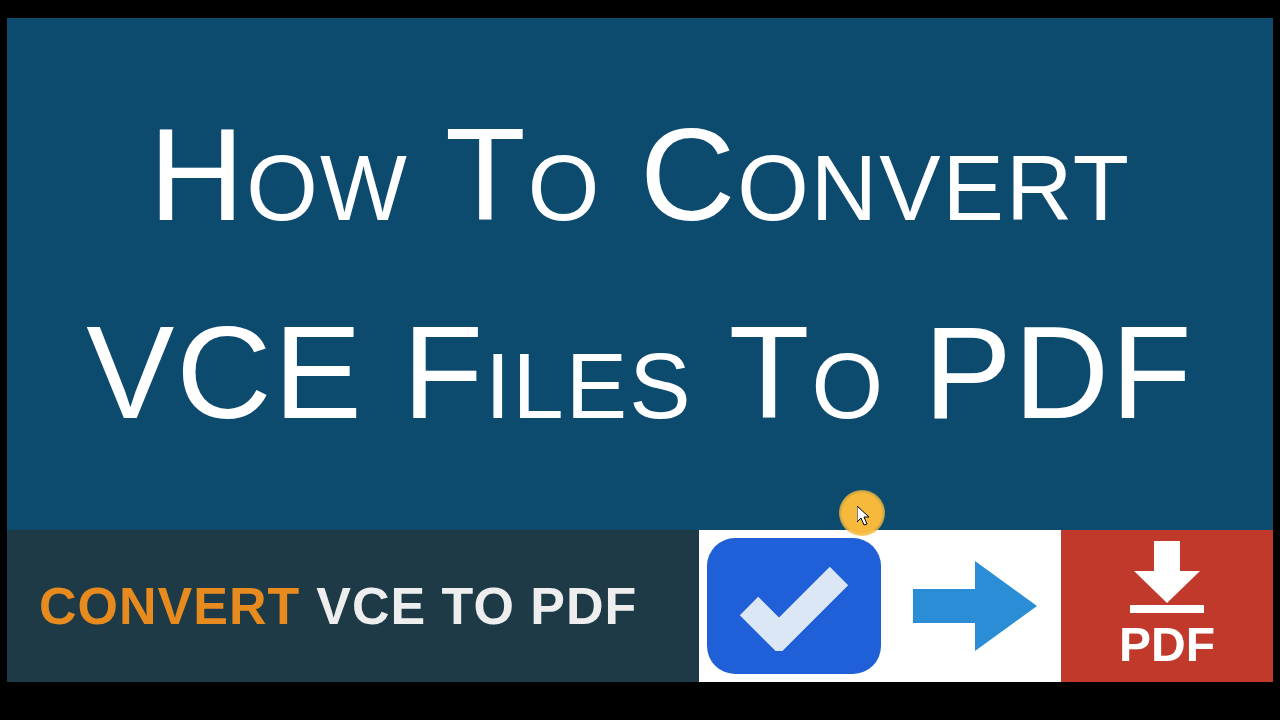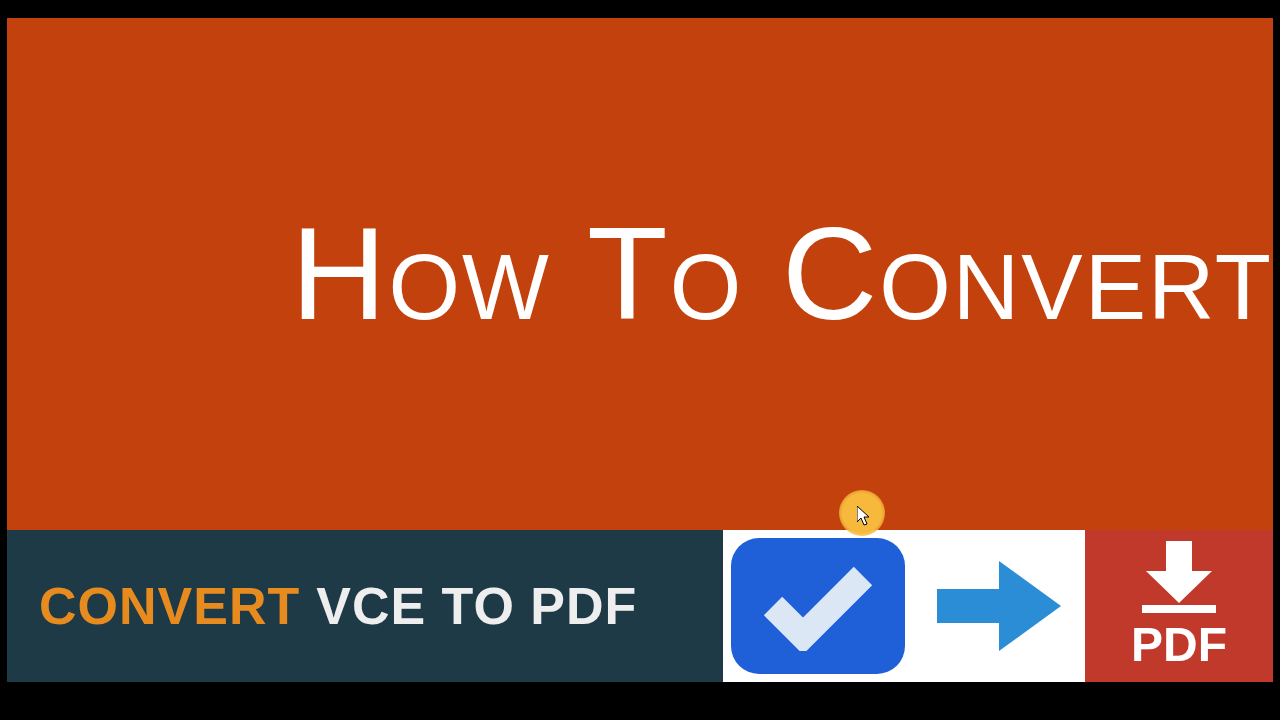--- a/index.html
+++ b/index.html
@@ -13,25 +13,25 @@
   }
   .top-bar {
     width: 100%;
     height: 18px;
     background: #000;
   }
   .hero {
     width: calc(100% - 14px);
     margin: 0 7px;
     height: 512px;
-    background: #c2410c;
+    background: #0c4a6e;
     display: flex;
     flex-direction: column;
     justify-content: center;
-    align-items: flex-end;
+    align-items: center;
     position: relative;
   }
   .hero-title {
     color: #fff;
     font-size: 132px;
     line-height: 1.5;
     letter-spacing: 2px;
     text-align: center;
     font-weight: 400;
     font-variant: small-caps;
@@ -92,21 +92,21 @@
     height: 100%;
     background: #1f5fd8;
     border-radius: 28px;
     display: flex;
     align-items: center;
     justify-content: center;
   }
   .tile-arrow { background: #fff; width: 172px; }
   .tile-pdf {
     background: #c0392b;
-    width: 188px;
+    width: 212px;
     flex-direction: column;
     display: flex;
     align-items: center;
     justify-content: center;
   }
   .pdf-label {
     color: #fff;
     font-family: Arial, sans-serif;
     font-weight: 900;
     font-size: 48px;
@@ -119,20 +119,21 @@
   }
 </style>
 </head>
 <body>
 
 <div class="top-bar"></div>
 
 <div class="hero">
   <div class="hero-title">
     <span class="hero-line">How to Convert</span>
+    <span class="hero-line">VCE Files to PDF</span>
   </div>
   <div class="cursor-glow"></div>
   <div class="cursor-arrow">
     <svg width="16" height="20" viewBox="0 0 16 20">
       <path d="M0,0 L0,16 L4,12 L7,19 L10,18 L7,11 L12,11 Z" fill="#fff" stroke="#000" stroke-width="1"></path>
     </svg>
   </div>
 </div>
 
 <div class="strip">

